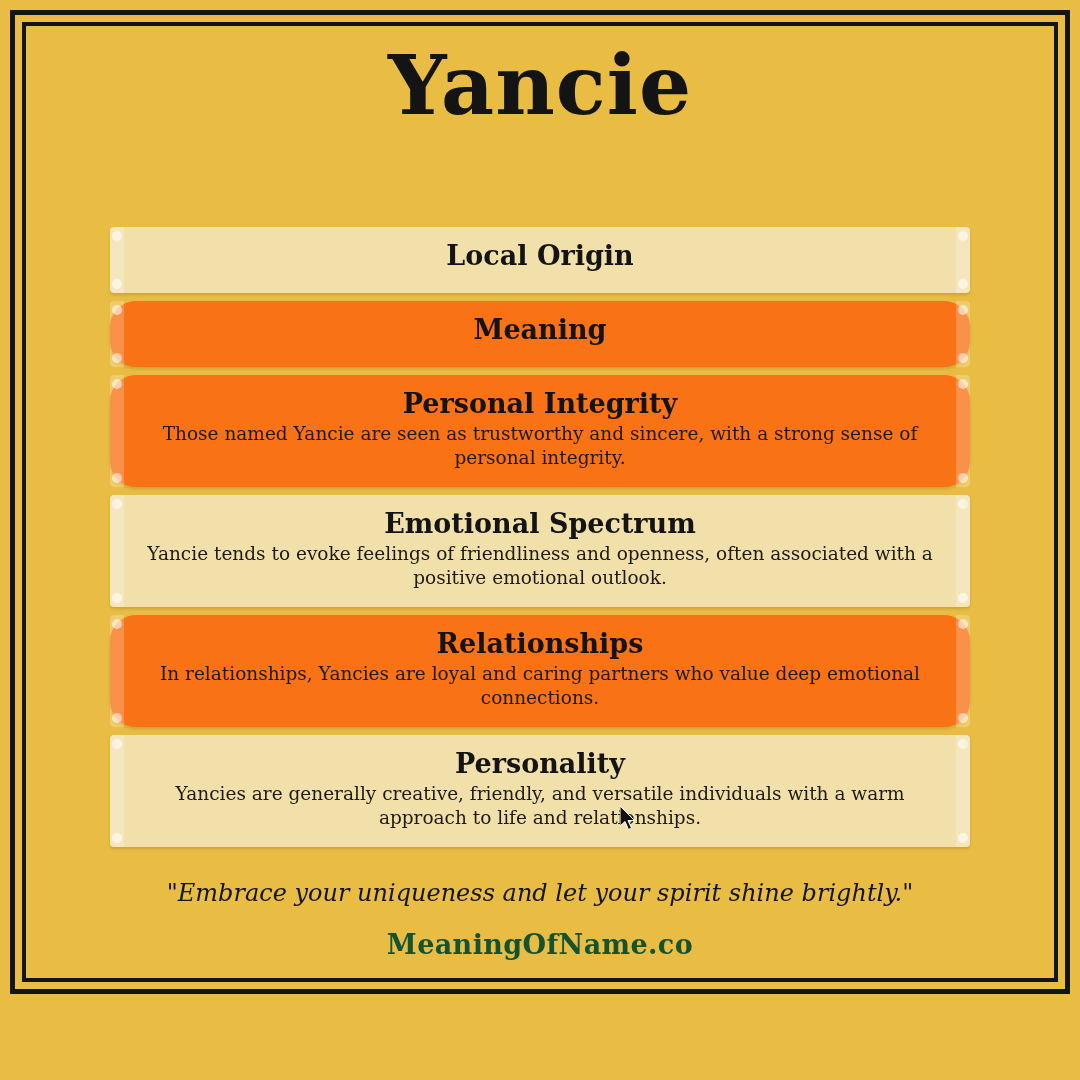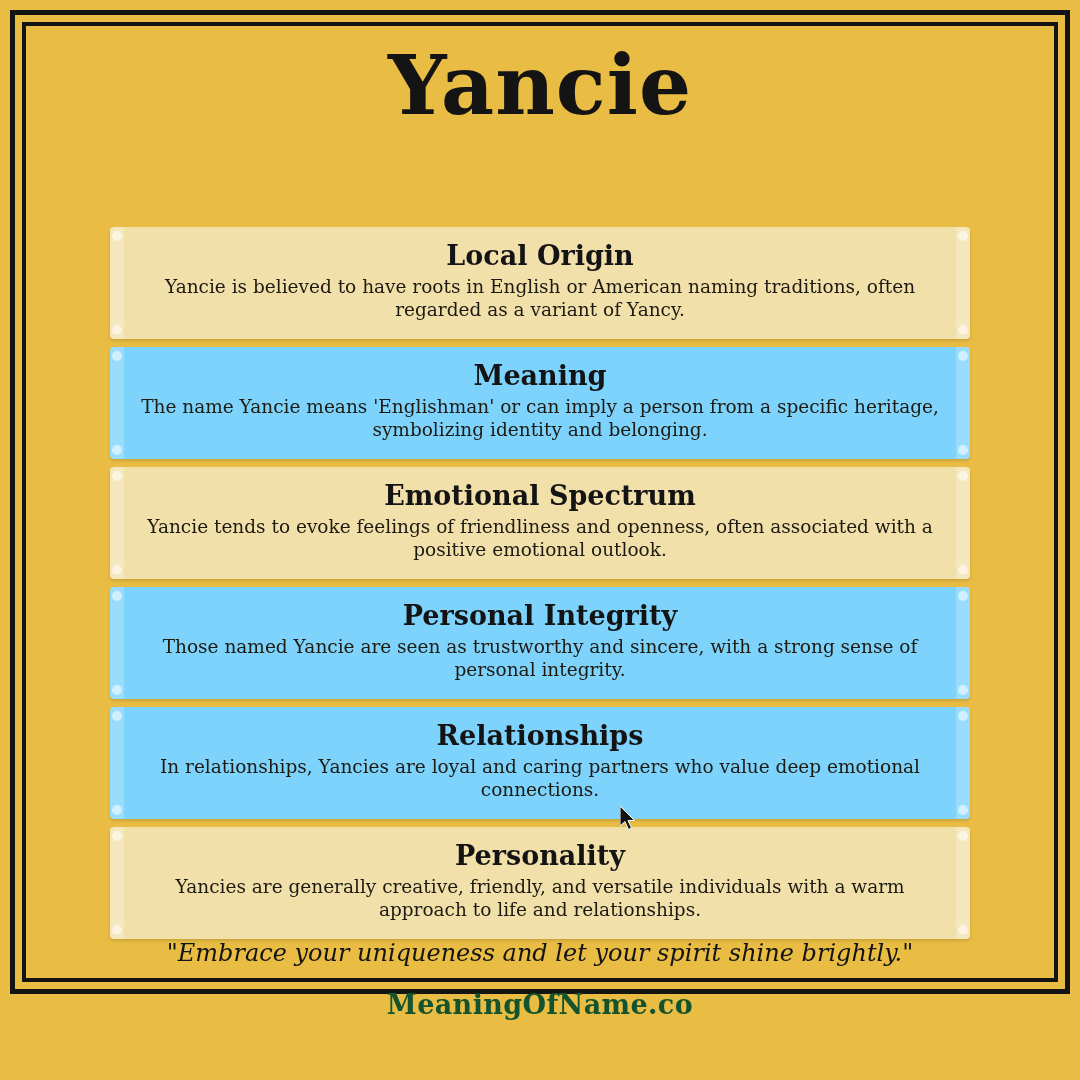--- a/index.html
+++ b/index.html
@@ -72,21 +72,22 @@
     position: relative;
     box-sizing: border-box;
     padding: 12px 28px 18px 28px;
     border-radius: 4px;
     box-shadow: 0 2px 3px rgba(120, 90, 20, 0.25);
   }
   .card.light {
     background: #f2e0ab;
   }
   .card.dark {
-    background: #7dd3fc;
+    background: #f97316;
+    border-radius: 26px;
   }
   .card::before,
   .card::after {
     content: "";
     position: absolute;
     top: 0;
     bottom: 0;
     width: 14px;
     background: rgba(255, 255, 255, 0.22);
   }
@@ -156,48 +157,46 @@
     <h1 class="title">Yancie</h1>
 
     <div class="cards">
 
       <div class="card light">
         <span class="dot tl"></span>
         <span class="dot tr"></span>
         <span class="dot bl"></span>
         <span class="dot br"></span>
         <div class="card-title">Local Origin</div>
-        <div class="card-body">Yancie is believed to have roots in English or American naming traditions, often regarded as a variant of Yancy.</div>
       </div>
 
       <div class="card dark">
         <span class="dot tl"></span>
         <span class="dot tr"></span>
         <span class="dot bl"></span>
         <span class="dot br"></span>
         <div class="card-title">Meaning</div>
-        <div class="card-body">The name Yancie means 'Englishman' or can imply a person from a specific heritage, symbolizing identity and belonging.</div>
+      </div>
+
+      <div class="card dark">
+        <span class="dot tl"></span>
+        <span class="dot tr"></span>
+        <span class="dot bl"></span>
+        <span class="dot br"></span>
+        <div class="card-title">Personal Integrity</div>
+        <div class="card-body">Those named Yancie are seen as trustworthy and sincere, with a strong sense of personal integrity.</div>
       </div>
 
       <div class="card light">
         <span class="dot tl"></span>
         <span class="dot tr"></span>
         <span class="dot bl"></span>
         <span class="dot br"></span>
         <div class="card-title">Emotional Spectrum</div>
         <div class="card-body">Yancie tends to evoke feelings of friendliness and openness, often associated with a positive emotional outlook.</div>
-      </div>
-
-      <div class="card dark">
-        <span class="dot tl"></span>
-        <span class="dot tr"></span>
-        <span class="dot bl"></span>
-        <span class="dot br"></span>
-        <div class="card-title">Personal Integrity</div>
-        <div class="card-body">Those named Yancie are seen as trustworthy and sincere, with a strong sense of personal integrity.</div>
       </div>
 
       <div class="card dark">
         <span class="dot tl"></span>
         <span class="dot tr"></span>
         <span class="dot bl"></span>
         <span class="dot br"></span>
         <div class="card-title">Relationships</div>
         <div class="card-body">In relationships, Yancies are loyal and caring partners who value deep emotional connections.</div>
       </div>

